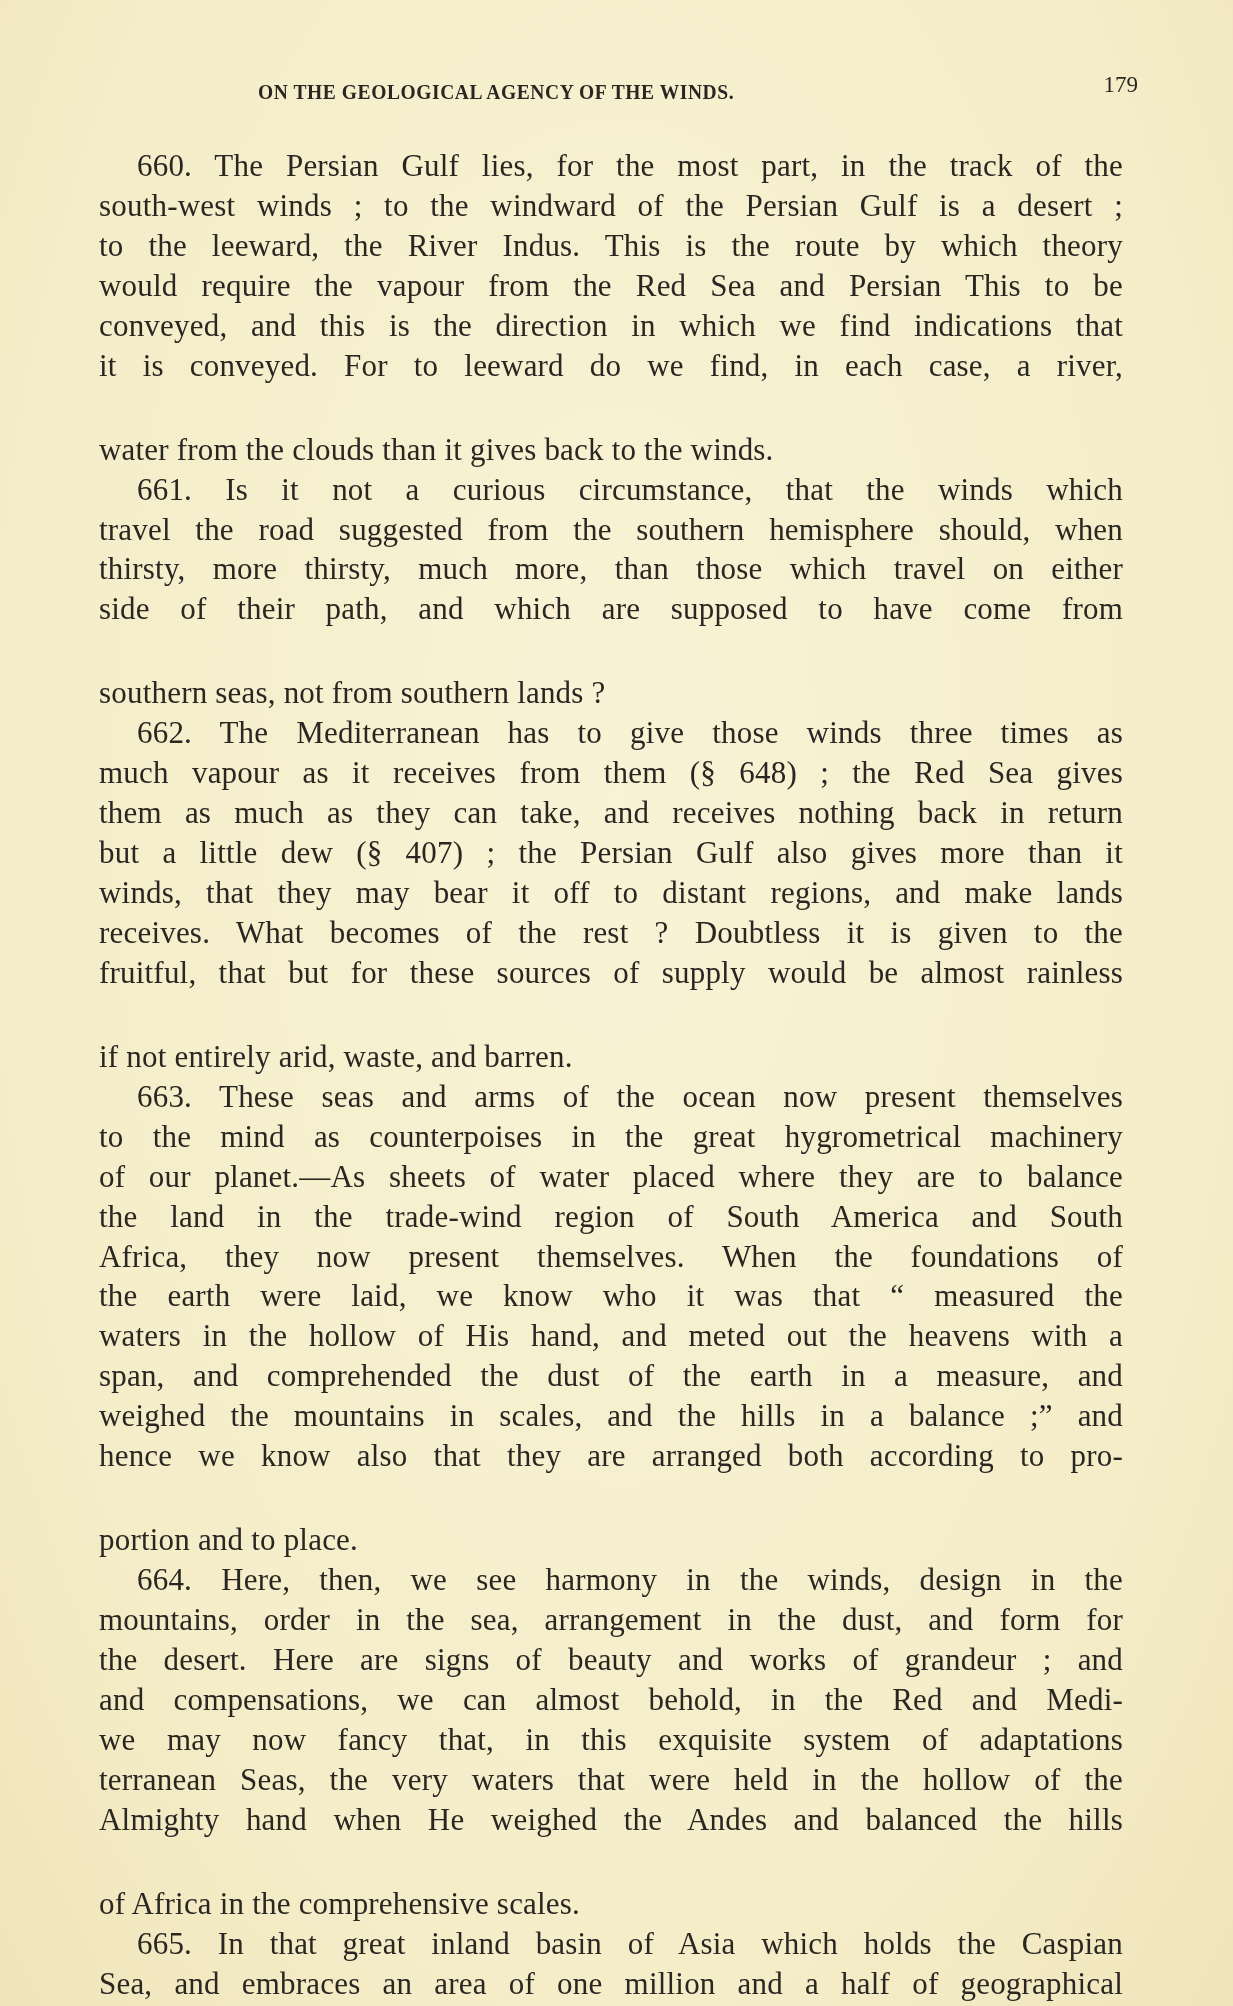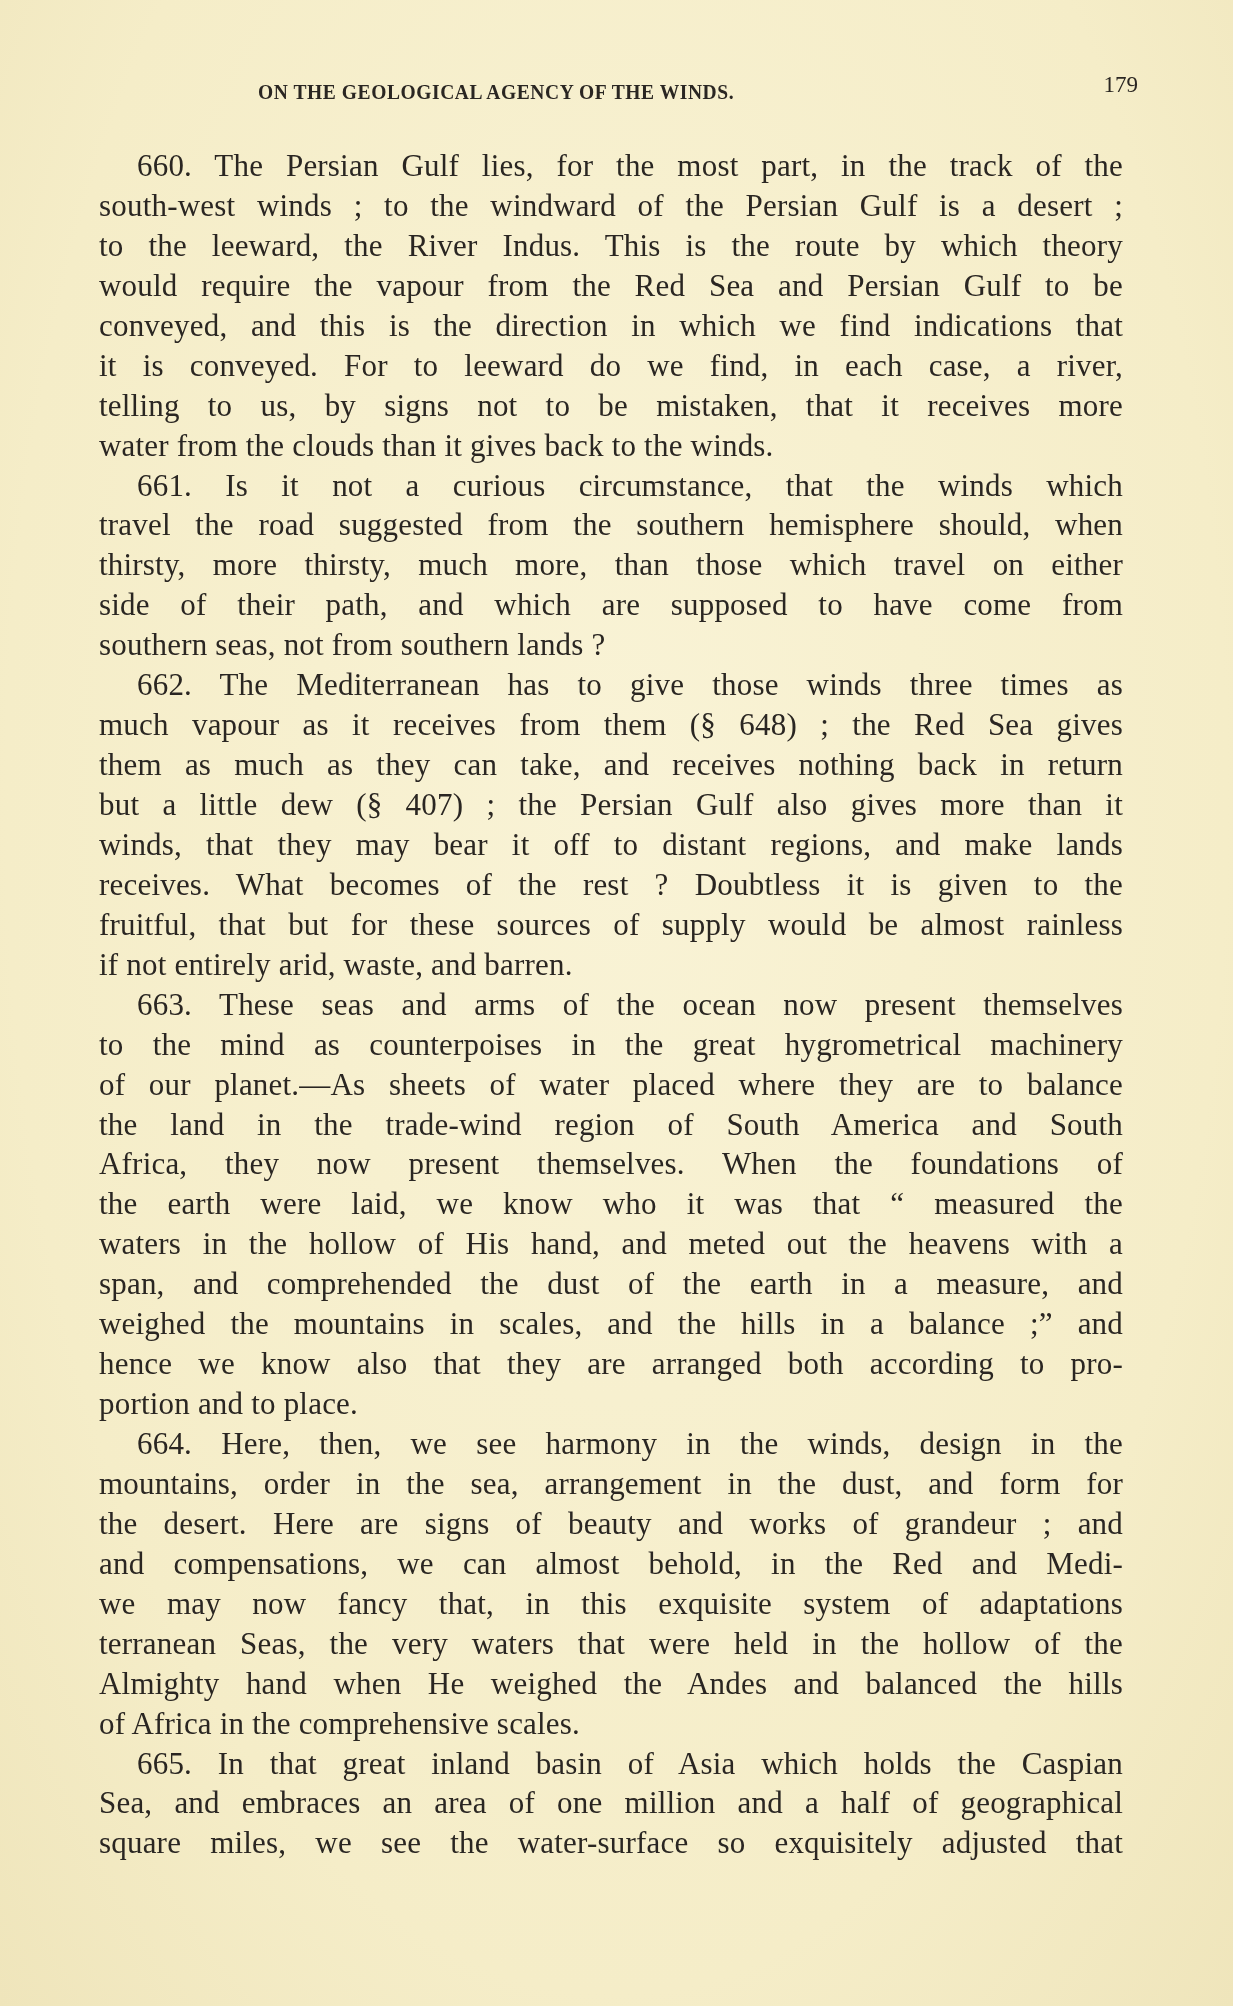--- a/index.html
+++ b/index.html
@@ -32,38 +32,37 @@
   .line {
     height:39.95px; line-height:39.95px;
     font-family:"Liberation Serif", serif;
     font-size:31px;
     white-space:nowrap;
     text-align:justify;
     text-align-last:justify;
     letter-spacing:0.2px;
   }
   .line.indent { padding-left:38px; }
-  .line.last { text-align-last:left; }
+  .line.last { text-align-last:left;margin-top:44px; }
 </style>
 </head>
 <body>
 
 <div class="header">
   <span class="running-title">ON THE GEOLOGICAL AGENCY OF THE WINDS.</span>
   <span class="page-number">179</span>
 </div>
 
 <div class="body-text" id="body-text">
     <div class="line indent">660. The Persian Gulf lies, for the most part, in the track of the</div>
     <div class="line">south-west winds ; to the windward of the Persian Gulf is a desert ;</div>
     <div class="line">to the leeward, the River Indus.  This is the route by which theory</div>
-    <div class="line">would require the vapour from the Red Sea and Persian Gulf to be</div>
+    <div class="line">would require the vapour from the Red Sea and Persian This to be</div>
     <div class="line">conveyed, and this is the direction in which we find indications that</div>
     <div class="line">it is conveyed.  For to leeward do we find, in each case, a river,</div>
-    <div class="line">telling to us, by signs not to be mistaken, that it receives more</div>
     <div class="line last">water from the clouds than it gives back to the winds.</div>
     <div class="line indent">661. Is it not a curious circumstance, that the winds which</div>
     <div class="line">travel the road suggested from the southern hemisphere should, when</div>
     <div class="line">thirsty, more thirsty, much more, than those which travel on either</div>
     <div class="line">side of their path, and which are supposed to have come from</div>
     <div class="line last">southern seas, not from southern lands ?</div>
     <div class="line indent">662. The Mediterranean has to give those winds three times as</div>
     <div class="line">much vapour as it receives from them (§ 648) ; the Red Sea gives</div>
     <div class="line">them as much as they can take, and receives nothing back in return</div>
     <div class="line">but a little dew (§ 407) ; the Persian Gulf also gives more than it</div>

